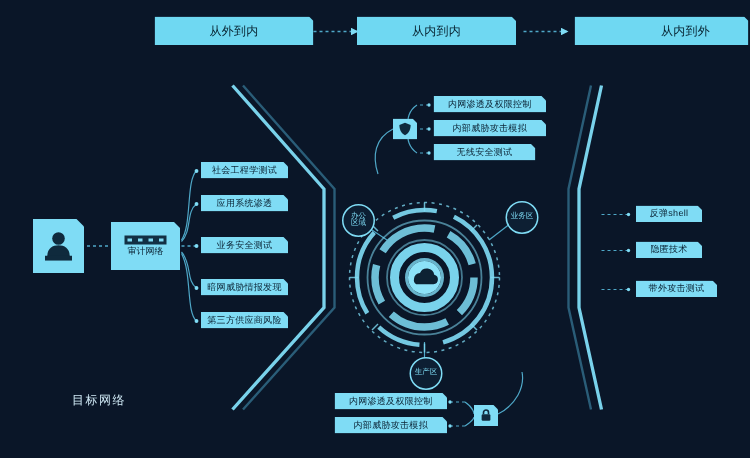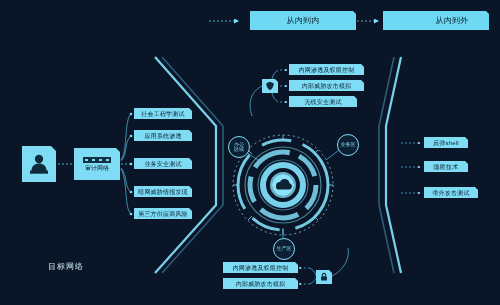--- a/index.html
+++ b/index.html
@@ -144,22 +144,23 @@
     <line x1="401" y1="193" x2="419" y2="193" stroke="#4fa8c8" stroke-width=".8" stroke-dasharray="2 2"></line>
     <circle cx="419" cy="143" r="1.1" fill="#7fdcf5"></circle>
     <circle cx="419" cy="167" r="1.1" fill="#7fdcf5"></circle>
     <circle cx="419" cy="193" r="1.1" fill="#7fdcf5"></circle>
 
     <line x1="246" y1="152" x2="258" y2="160" stroke="#4fa8c8" stroke-width=".8"></line>
     <line x1="339" y1="150" x2="326" y2="160" stroke="#4fa8c8" stroke-width=".8"></line>
     <line x1="283" y1="240" x2="283" y2="228" stroke="#4fa8c8" stroke-width=".8"></line>
   </svg>
 
-  <div class="chip hdr" style="left:250px;top:11px;width:106px;">从内到内</div>
-  <div class="chip hdr" style="left:383px;top:11px;width:106px;padding-left:35px;">从内到外</div>
+  <div class="chip hdr" style="left:103px;top:11px;width:106px;">从外到内</div>
+  <div class="chip hdr" style="left:238px;top:11px;width:106px;">从内到内</div>
+  <div class="chip hdr" style="left:383px;top:11px;width:116px;padding-left:35px;">从内到外</div>
 
   <div class="actor">
     <svg width="20" height="22" viewBox="0 0 20 22">
       <circle cx="10" cy="6" r="4.2" fill="#0f2a3d"></circle>
       <path d="M2.5,18 C2.5,12.5 6,10.5 10,10.5 C14,10.5 17.5,12.5 17.5,18 Z" fill="#0f2a3d"></path>
       <rect x="1" y="17.5" width="18" height="3.2" fill="#0f2a3d"></rect>
     </svg>
   </div>
 
   <div class="auditnode">

